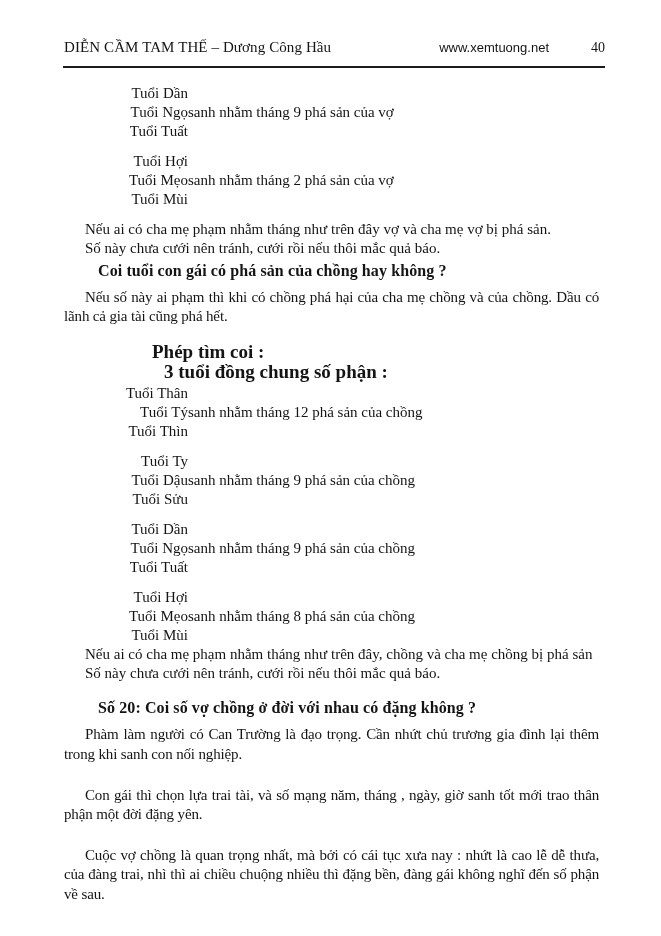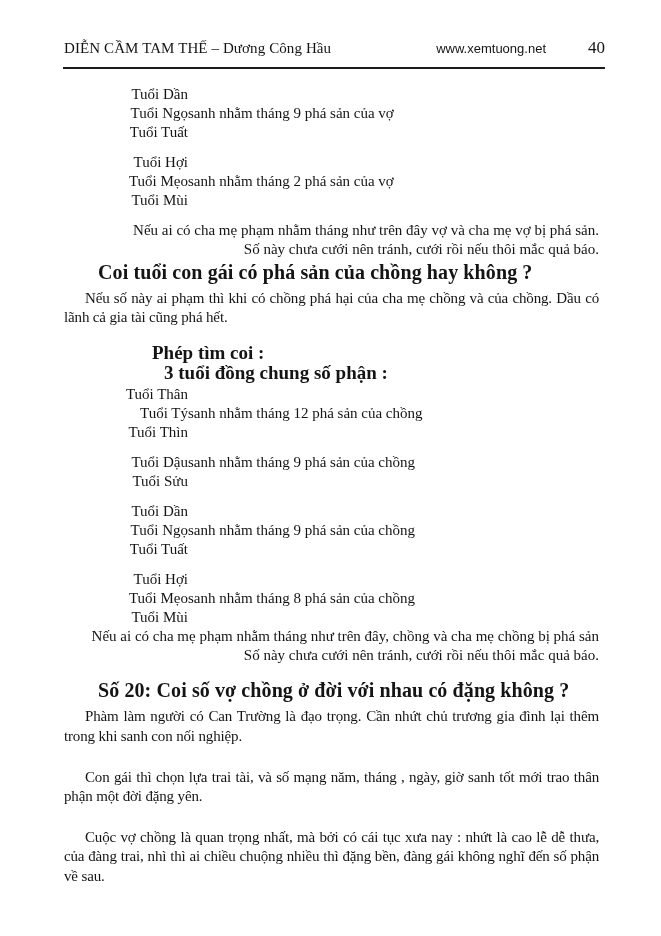--- a/index.html
+++ b/index.html
@@ -21,39 +21,39 @@
     border-bottom:2px solid #1c1c1c;
     line-height:19px;
   }
   .book-title { font-size:15px; letter-spacing:0.1px; white-space:nowrap; }
   .site-url {
     margin-left:auto;
     font-family:"Liberation Sans", sans-serif;
     font-size:13px;
     white-space:nowrap;
   }
-  .page-num { margin-left:42px; font-size:17px; }
+  .page-num { margin-left:42px; font-size:14px; }
 
   .content { padding:16px 62px 0 64px; }
 
   .age-group { margin-bottom:11px; }
   .age-group.last { margin-bottom:0; }
   .age-row {
     display:grid;
     grid-template-columns:103px 1fr;
     padding-left:21px;
     line-height:19px;
   }
   .age { white-space:nowrap;text-align:right; }
   .birth-note { white-space:nowrap; }
 
-  .note-line { padding-left:21px; line-height:19px;text-align:right; }
+  .note-line { padding-left:21px; line-height:19px; }
 
   .sec-heading {
-    font-size:20px;
+    font-size:16px;
     font-weight:bold;
     line-height:26px;
     margin:0 0 0 34px;
     letter-spacing:0.1px;
   }
   .sec-heading.h1 { margin-top:0; }
   .sec-heading.h2 { margin-top:12px; }
 
   .body-par {
     margin:22px 0 0 0;
@@ -134,20 +134,23 @@
           <span class="age">Tuổi Tý</span>
           <span class="birth-note">sanh nhằm tháng 12 phá sản của chồng</span>
         </div>
       <div class="age-row">
           <span class="age">Tuổi Thìn</span>
         </div>
     </div>
 
     <div class="age-group">
       <div class="age-row">
+          <span class="age">Tuổi Ty</span>
+        </div>
+      <div class="age-row">
           <span class="age">Tuổi Dậu</span>
           <span class="birth-note">sanh nhằm tháng 9 phá sản của chồng</span>
         </div>
       <div class="age-row">
           <span class="age">Tuổi Sửu</span>
         </div>
     </div>
 
     <div class="age-group">
       <div class="age-row">

